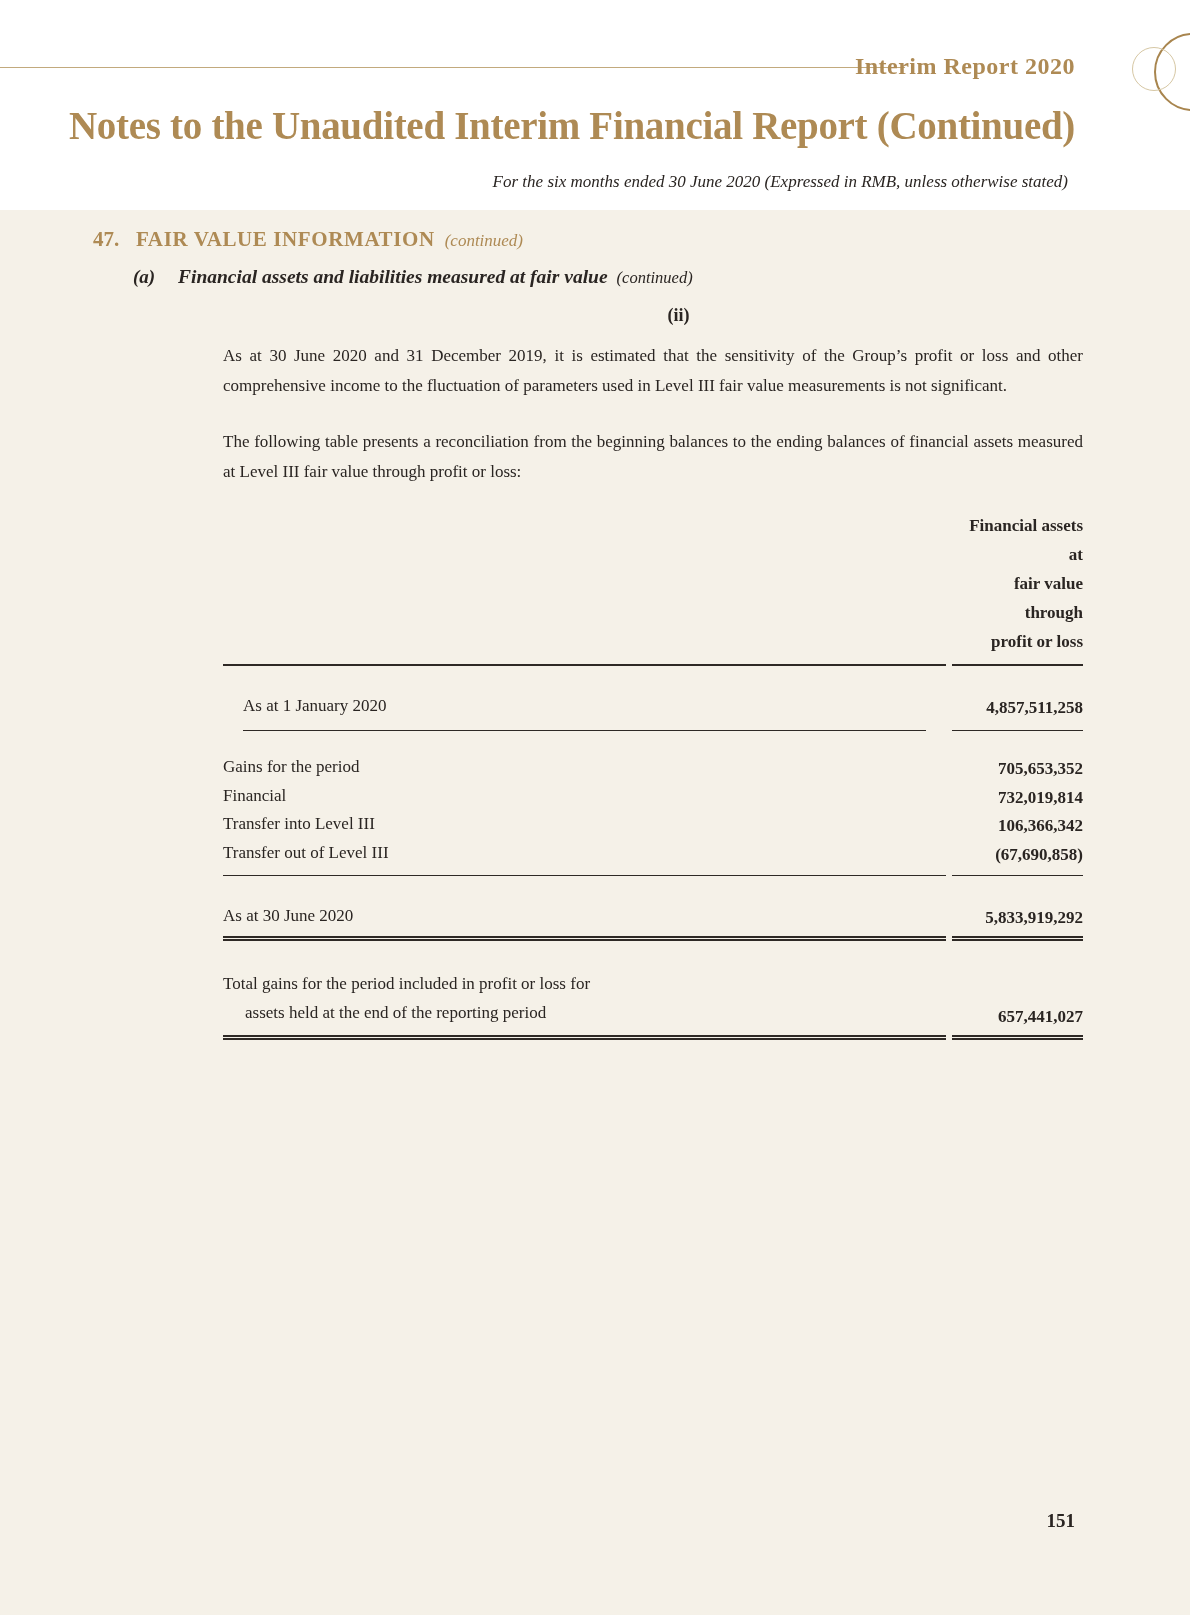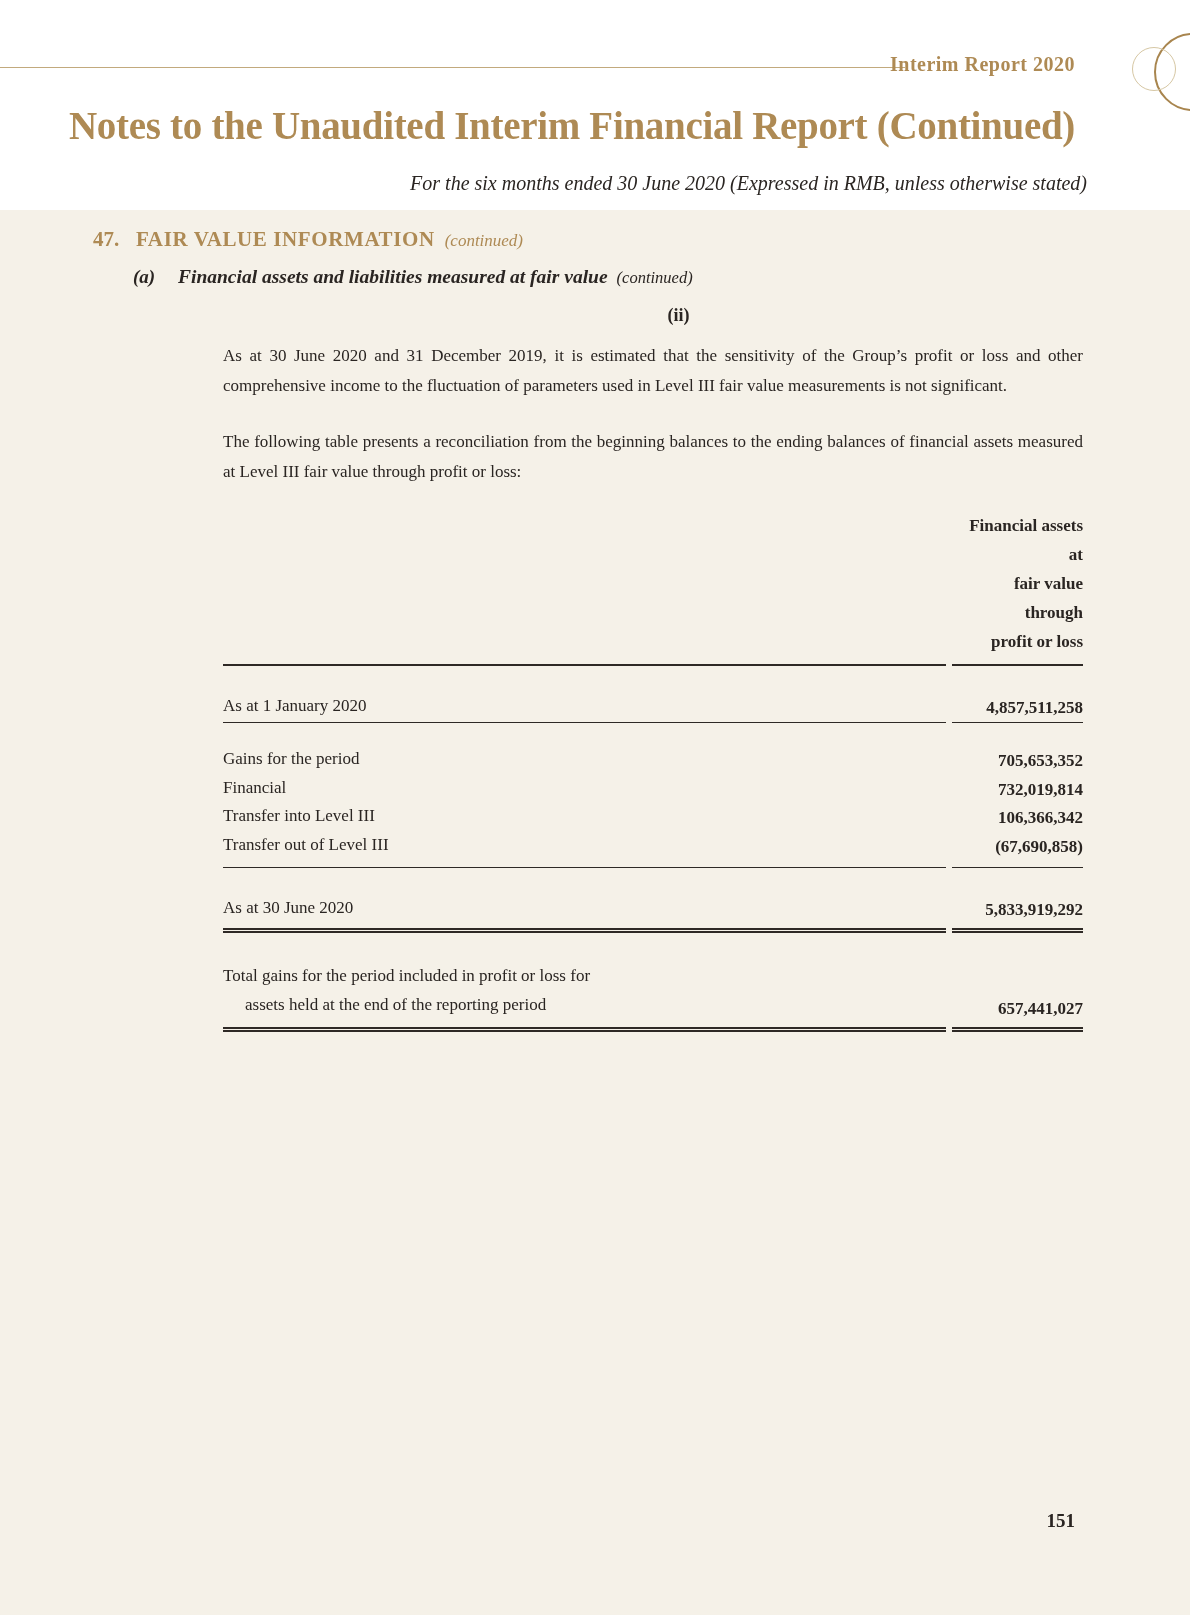--- a/index.html
+++ b/index.html
@@ -20,40 +20,40 @@
   .header-band{
     position:absolute;top:0;left:0;width:1190px;height:210px;
     background:#ffffff;
   }
   .header-rule{
     position:absolute;top:67px;left:0;width:905px;height:1px;
     background:#C2AA7D;
   }
   .report-label{
     position:absolute;top:53px;right:115px;
-    color:var(--gold);font-weight:bold;font-size:20px;letter-spacing:0.5px;
+    color:var(--gold);font-weight:bold;font-size:24px;letter-spacing:0.5px;
     white-space:nowrap;
   }
   .ornament{position:absolute;top:0;right:0;width:120px;height:130px;}
   .circle-small{
     position:absolute;top:47px;right:14px;width:44px;height:44px;
     border:1.5px solid var(--light-gold);border-radius:50%;
   }
   .circle-large{
     position:absolute;top:33px;right:-42px;width:78px;height:78px;
     border:2.5px solid #A8854E;border-radius:50%;
   }
   .doc-title{
     position:absolute;top:103px;right:115px;
     color:var(--gold);font-weight:bold;font-size:39px;letter-spacing:-0.3px;
     white-space:nowrap;
   }
   .doc-subtitle{
-    position:absolute;top:172px;right:103px;
-    color:var(--text);font-style:italic;font-size:20px;white-space:nowrap;
+    position:absolute;top:172px;right:122px;
+    color:var(--text);font-style:italic;font-size:17px;white-space:nowrap;
   }
   
   .content{position:absolute;top:210px;left:8px;width:1190px;padding-top:16px;color:var(--text);}
   .section-heading{margin-left:85px;display:flex;align-items:baseline;line-height:26px;}
   .section-number{color:var(--gold);font-weight:bold;font-size:21px;width:43px;}
   .section-title{color:var(--gold);font-weight:bold;font-size:21px;letter-spacing:0.6px;}
   .section-continued{color:var(--gold);font-style:italic;font-size:17px;margin-left:10px;}
 
   .sub-a{margin-left:125px;margin-top:10px;display:flex;align-items:baseline;line-height:26px;}
   .sub-a-label{font-weight:bold;font-style:italic;font-size:19px;width:45px;}
@@ -72,21 +72,21 @@
   .fv-table{margin-left:215px;width:860px;margin-top:24px;font-size:17px;}
   .trow{display:flex;align-items:stretch;}
   .tlabel{flex:1;margin-right:6px;}
   .tval{width:131px;text-align:right;font-weight:bold;display:flex;flex-direction:column;justify-content:flex-end;align-items:flex-end;}
   .rule-thick > div{border-bottom:2.5px solid var(--line);}
   .rule-thin  > div{border-bottom:1.5px solid var(--line);}
   .rule-double> div{border-bottom:5px double var(--line);}
   .thead .tval{line-height:29px;}
   .thead > div{padding-bottom:8px;}
   .row-opening{margin-top:28px;}
-  .row-opening > div{padding-bottom:4px;}
+  .row-opening > div{padding-bottom:12px;margin-left:20px;}
   .row-opening .tlabel,.row-closing .tlabel,.mrow .tlabel{line-height:24px;}
   .movements{margin-top:24px;}
   .mrow > div{line-height:28.5px;}
   .mrow-last > div{padding-bottom:6px;}
   .row-closing{margin-top:28px;}
   .row-closing > div{padding-bottom:8px;}
   .row-total{margin-top:28px;}
   .row-total > div{padding-bottom:8px;}
   .row-total .tlabel{line-height:29px;}
   .total-line2{padding-left:22px;}

